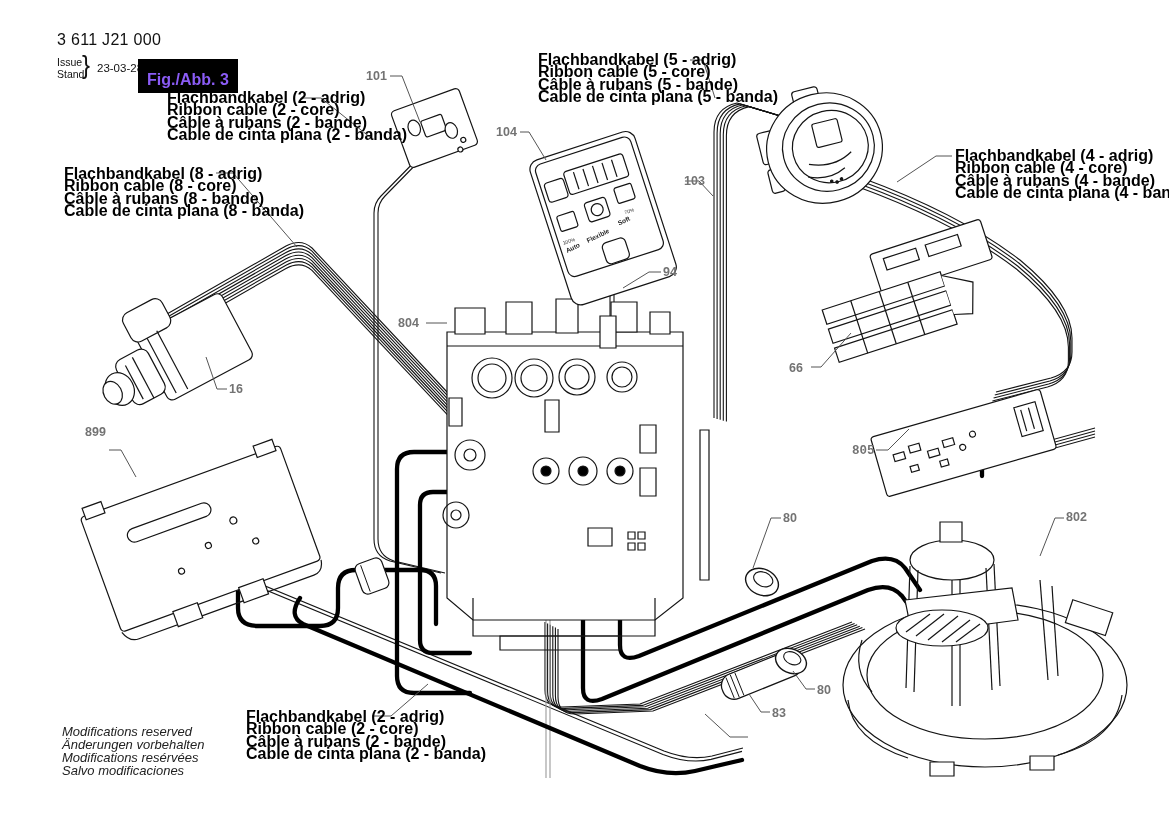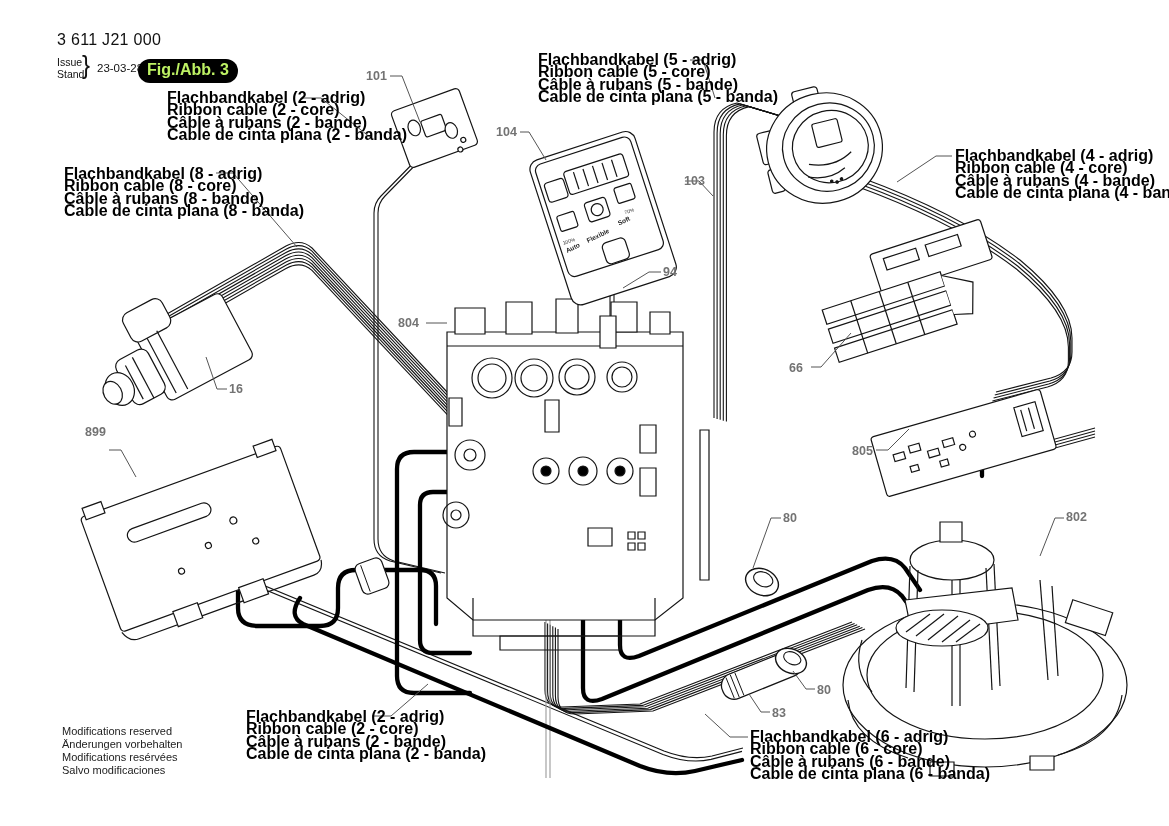--- a/index.html
+++ b/index.html
@@ -6,22 +6,22 @@
   #stage{position:relative;width:1169px;height:826px;background:#fff;overflow:hidden;
          font-family:"Liberation Sans","DejaVu Sans",sans-serif;color:#111;}
   #art{position:absolute;left:0;top:0;}
   .abs{position:absolute;white-space:nowrap;}
   .clabel{font-size:16px;font-weight:bold;line-height:12.4px;color:#000;}
   .plabel{font-size:12.5px;font-weight:bold;color:#737373;}
   .hdr-pn{font-size:16px;letter-spacing:.3px;}
   .hdr-small{font-size:10.5px;line-height:12px;}
   .hdr-brace{font-size:24px;font-weight:300;transform:scaleY(1.05);}
   .hdr-date{font-size:11.5px;}
-  .figbox{background:#000;color:#bef264;font-size:16px;font-weight:bold;padding:2px 9px 4px 9px;border-radius:12px;}
-  .footer{font-size:11px;line-height:13px;color:#222;font-weight:400;}
+  .figbox{background:#000;color:#8b5cf6;font-size:16px;font-weight:bold;padding:12px 9px 4px 9px;}
+  .footer{font-size:13px;line-height:13px;color:#222;font-weight:400;font-style:italic;}
   svg *{vector-effect:non-scaling-stroke;}
 </style>
 </head>
 <body>
 
 <div id="stage">
 
   <svg id="art" width="1169" height="826" viewBox="0 0 1169 826">
     <defs>
       <path id="b8" d="M 160,318 L 286,246 Q 301,238 312,248 L 448,393"></path>
@@ -340,36 +340,30 @@
     <div>Ribbon cable (8 - core)</div>
     <div>Câble à rubans (8 - bande)</div>
     <div>Cable de cinta plana (8 - banda)</div>
   </div>
   <div class="abs clabel" style="left:246px;top:711px;">
     <div>Flachbandkabel (2 - adrig)</div>
     <div>Ribbon cable (2 - core)</div>
     <div>Câble à rubans (2 - bande)</div>
     <div>Cable de cinta plana (2 - banda)</div>
   </div>
-  <div class="abs clabel" style="left:750px;top:731px;">
-    <div>Flachbandkabel (6 - adrig)</div>
-    <div>Ribbon cable (6 - core)</div>
-    <div>Câble à rubans (6 - bande)</div>
-    <div>Cable de cinta plana (6 - banda)</div>
-  </div>
 
   <div class="abs plabel" style="left:366px;top:69px;">101</div>
   <div class="abs plabel" style="left:496px;top:125px;">104</div>
   <div class="abs plabel" style="left:684px;top:174px;">103</div>
   <div class="abs plabel" style="left:663px;top:265px;">94</div>
   <div class="abs plabel" style="left:398px;top:316px;">804</div>
   <div class="abs plabel" style="left:229px;top:382px;">16</div>
   <div class="abs plabel" style="left:85px;top:425px;">899</div>
   <div class="abs plabel" style="left:789px;top:361px;">66</div>
-  <div class="abs plabel" style="left:852px;top:444px;">805</div>
+  <div class="abs plabel" style="left:852px;top:444px;font-family:Liberation Mono, monospace;">805</div>
   <div class="abs plabel" style="left:783px;top:511px;">80</div>
   <div class="abs plabel" style="left:1066px;top:510px;">802</div>
   <div class="abs plabel" style="left:817px;top:683px;">80</div>
   <div class="abs plabel" style="left:772px;top:706px;">83</div>
 
   <div class="abs footer" style="left:62px;top:725px;">
     <div>Modifications reserved</div>
     <div>Änderungen vorbehalten</div>
     <div>Modifications resérvées</div>
     <div>Salvo modificaciones</div>

